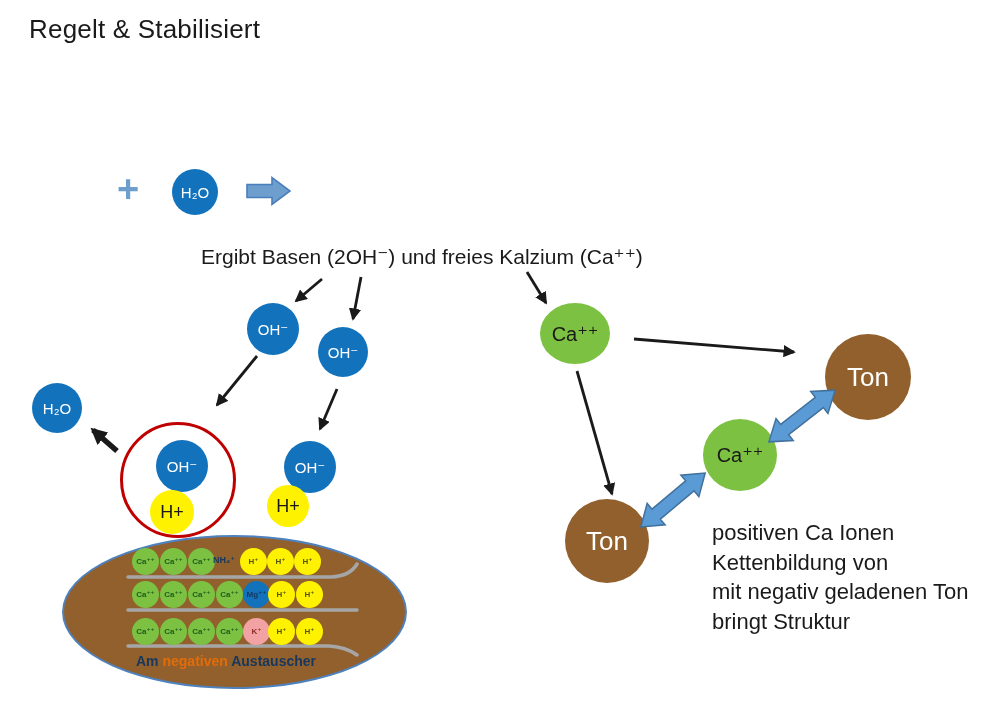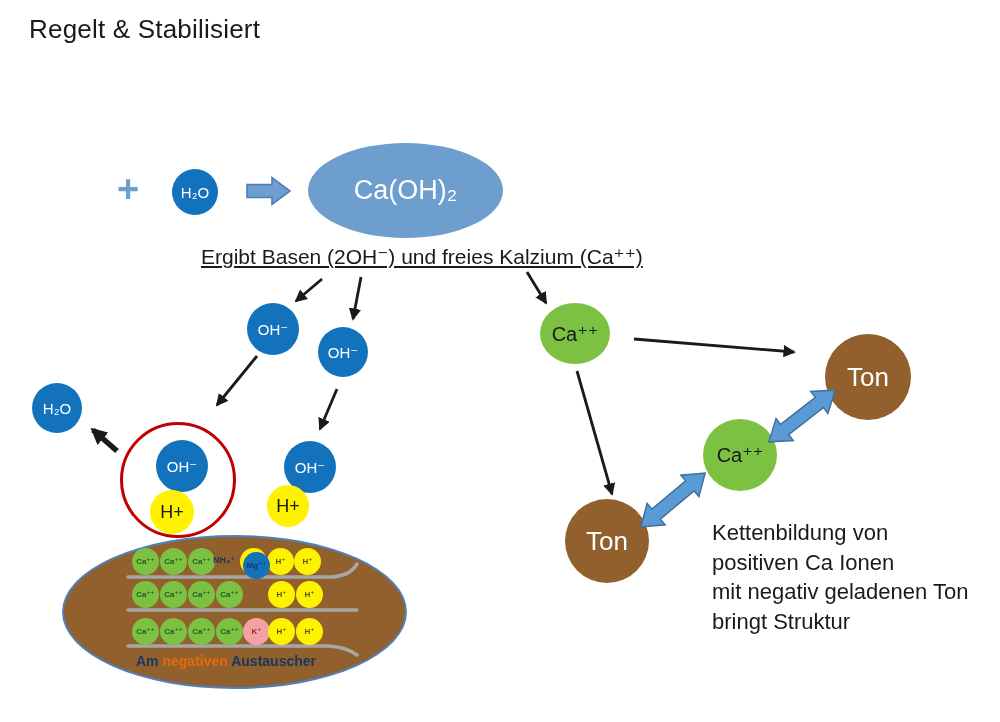--- a/index.html
+++ b/index.html
@@ -11,21 +11,21 @@
   .circ{
     position:absolute;border-radius:50%;box-sizing:border-box;
     display:flex;align-items:center;justify-content:center;text-align:center;line-height:1;
   }
   .c-green{background:var(--green,#7CC142);}
   .c-blue{background:var(--blue,#1272BC);color:#fff;}
   .c-yellow{background:var(--yellow,#FFF200);}
   .c-pink{background:var(--pink,#F2A2A2);}
   .c-brown{background:var(--brown,#91602C);color:#ffffff;}
   .title{font-size:26px;letter-spacing:.2px;text-align:right;}
-  .caption{font-size:21px;text-decoration:underline;}
+  .caption{font-size:21px;}
   .white{color:#fff;}
   .ellipse{
     position:absolute;border-radius:50%;display:flex;align-items:center;justify-content:center;
     box-sizing:border-box;
   }
   .plus{font-size:38px;font-weight:700;color:var(--light_blue,#6D9ECE);}
   .cell{font-weight:700;font-size:8px;}
   .cell-ca{color:var(--ca_text,#1E5B1E);}
   .cell-h{color:var(--h_text,#54560E);}
   .cell-navy{color:var(--navy,#17375E);}
@@ -59,60 +59,59 @@
   <div class="circ c-green cell cell-ca" style="left:188px;top:548px;width:27px;height:27px;">Ca⁺⁺</div>
   <div class="ion-text" style="left:208px;top:555px;width:32px;">NH₄⁺</div>
   <div class="circ c-yellow cell cell-h" style="left:240px;top:548px;width:27px;height:27px;">H⁺</div>
   <div class="circ c-yellow cell cell-h" style="left:267px;top:548px;width:27px;height:27px;">H⁺</div>
   <div class="circ c-yellow cell cell-h" style="left:294px;top:548px;width:27px;height:27px;">H⁺</div>
 
   <div class="circ c-green cell cell-ca" style="left:132px;top:581px;width:27px;height:27px;">Ca⁺⁺</div>
   <div class="circ c-green cell cell-ca" style="left:160px;top:581px;width:27px;height:27px;">Ca⁺⁺</div>
   <div class="circ c-green cell cell-ca" style="left:188px;top:581px;width:27px;height:27px;">Ca⁺⁺</div>
   <div class="circ c-green cell cell-ca" style="left:216px;top:581px;width:27px;height:27px;">Ca⁺⁺</div>
-  <div class="circ c-blue cell cell-navy" style="left:243px;top:552px;width:27px;height:27px;">Mg⁺⁺</div>
+  <div class="circ c-blue cell cell-navy" style="left:243px;top:581px;width:27px;height:27px;">Mg⁺⁺</div>
   <div class="circ c-yellow cell cell-h" style="left:268px;top:581px;width:27px;height:27px;">H⁺</div>
   <div class="circ c-yellow cell cell-h" style="left:296px;top:581px;width:27px;height:27px;">H⁺</div>
 
   <div class="circ c-green cell cell-ca" style="left:132px;top:618px;width:27px;height:27px;">Ca⁺⁺</div>
   <div class="circ c-green cell cell-ca" style="left:160px;top:618px;width:27px;height:27px;">Ca⁺⁺</div>
   <div class="circ c-green cell cell-ca" style="left:188px;top:618px;width:27px;height:27px;">Ca⁺⁺</div>
   <div class="circ c-green cell cell-ca" style="left:216px;top:618px;width:27px;height:27px;">Ca⁺⁺</div>
   <div class="circ c-pink cell cell-k" style="left:243px;top:618px;width:27px;height:27px;">K⁺</div>
   <div class="circ c-yellow cell cell-h" style="left:268px;top:618px;width:27px;height:27px;">H⁺</div>
   <div class="circ c-yellow cell cell-h" style="left:296px;top:618px;width:27px;height:27px;">H⁺</div>
 
   <div class="exch-label" style="left:136px;top:653px;">
     <span>Am </span><span class="hl">negativen</span><span> Austauscher</span>
   </div>
 
   <div class="abs plus" style="left:117px;top:168px;">+</div>
   <div class="circ c-blue" style="left:172px;top:169px;width:46px;height:46px;font-size:15px;">H₂O</div>
-  <div class="ellipse white" style="left:308px;top:143px;width:195px;height:95px;background:var(--light_blue,#6D9ECE);font-size:27px;">Ca(OH)₂</div>
 
   <div class="abs caption" style="left:201px;top:245px;">Ergibt Basen (2OH⁻) und freies Kalzium (Ca⁺⁺)</div>
 
   <div class="circ c-blue" style="left:247px;top:303px;width:52px;height:52px;font-size:15px;">OH⁻</div>
   <div class="circ c-blue" style="left:318px;top:327px;width:50px;height:50px;font-size:15px;">OH⁻</div>
   <div class="circ c-green" style="left:540px;top:303px;width:70px;height:61px;font-size:20px;">Ca⁺⁺</div>
   <div class="circ c-blue" style="left:32px;top:383px;width:50px;height:50px;font-size:15px;">H₂O</div>
 
   <div class="circ c-blue" style="left:156px;top:440px;width:52px;height:52px;font-size:15px;">OH⁻</div>
   <div class="circ c-yellow" style="left:150px;top:490px;width:44px;height:44px;font-size:18px;">H+</div>
 
   <div class="circ c-blue" style="left:284px;top:441px;width:52px;height:52px;font-size:15px;">OH⁻</div>
   <div class="circ c-yellow" style="left:267px;top:485px;width:42px;height:42px;font-size:18px;">H+</div>
 
   <div class="circ c-brown" style="left:825px;top:334px;width:86px;height:86px;font-size:26px;">Ton</div>
   <div class="circ c-green" style="left:703px;top:419px;width:74px;height:72px;font-size:20px;">Ca⁺⁺</div>
   <div class="circ c-brown" style="left:565px;top:499px;width:84px;height:84px;font-size:26px;">Ton</div>
 
   <div class="chain-caption" style="left:712px;top:518px;">
+    <div>positiven Ca Ionen</div>
     <div>Kettenbildung von</div>
-    <div>positiven Ca Ionen</div>
     <div>mit negativ geladenen Ton</div>
     <div>bringt Struktur</div>
   </div>
 
   <svg width="1000" height="722" viewBox="0 0 1000 722">
     <defs>
       <marker id="mA" viewBox="0 0 10 10" refX="8.5" refY="5" markerWidth="4.4" markerHeight="4.4" orient="auto">
         <path d="M0,0 L10,5 L0,10 z" style="fill:var(--ink,#1A1A1A)"></path>
       </marker>
       <marker id="mB" viewBox="0 0 10 10" refX="8" refY="5" markerWidth="3" markerHeight="3" orient="auto">

